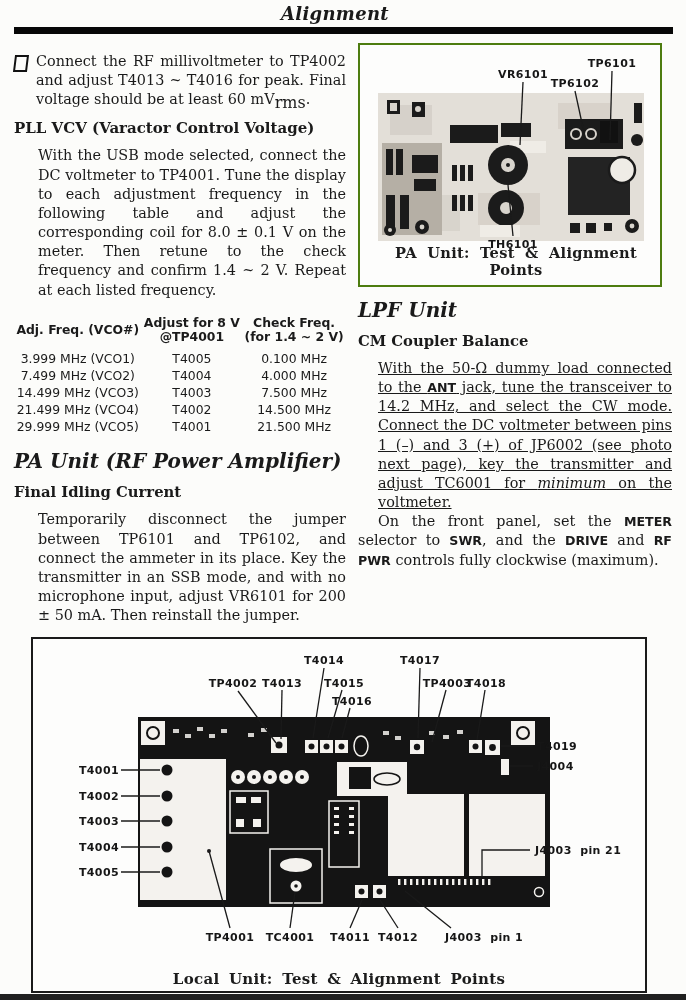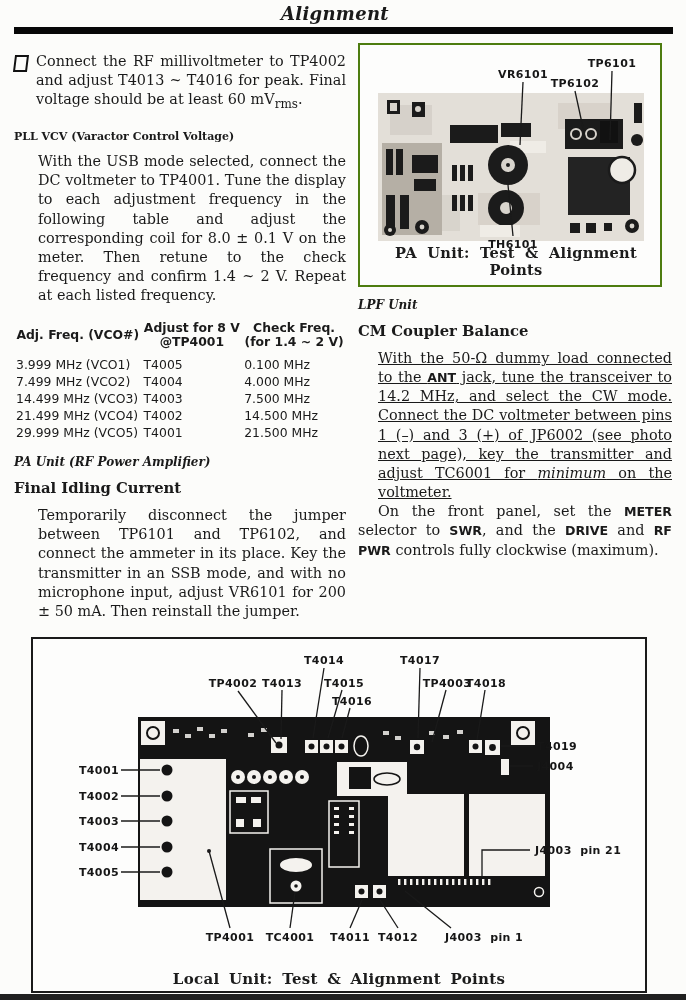--- a/index.html
+++ b/index.html
@@ -15,42 +15,42 @@
   .top-rule { position:absolute; left:14px; right:13px; top:27px; height:7px; background:#070707; }
 
   
   .col-left  { position:absolute; left:14px;  top:52px; width:332px; }
   .col-right { position:absolute; left:358px; top:43px; width:314px; }
 
   .body-text { font-size:14.4px; line-height:1.33; text-align:justify; margin:0; }
   .ind  { margin-left:24px; }
   .ind2 { margin-left:20px;text-decoration:underline; }
   .first-indent { text-indent:20px; }
-  sub.rms { font-size:12px; }
+  sub.rms { font-size:16px; }
 
   .check-row { display:flex; gap:8px; align-items:flex-start; }
   .checkbox-glyph {
     flex:0 0 auto; width:10px; height:13px; border:2px solid #111;
     margin-top:3px; transform:skewX(-7deg); background:#fcfcfa;
   }
 
   h3,h4 { margin:0; }
-  .sec-head  { font-size:11px;  font-weight:bold; margin:17px 0 9px; }
-  .unit-head { font-size:12px;  font-weight:bold; font-style:italic; margin:19px 0 10px; }
+  .sec-head  { font-size:15px;  font-weight:bold; margin:6px 0 9px; }
+  .unit-head { font-size:20px;  font-weight:bold; font-style:italic; margin:19px 0 10px; }
   .sub-head  { font-size:14.8px; font-weight:bold; margin:0 0 10px; }
 
   b.sans { font-family:"DejaVu Sans","Liberation Sans",sans-serif; font-size:12.6px; font-weight:bold; }
 
   
   table.vco {
     border-collapse:collapse; margin:16px 0 10px; width:100%;
     font-family:"DejaVu Sans","Liberation Sans",sans-serif;
   }
   .vco th { font-size:12.4px; font-weight:bold; text-align:center; vertical-align:middle; line-height:1.12; padding:0 2px 7px; }
-  .vco td { font-size:12.4px; text-align:left; padding:1px 2px; }
+  .vco td { font-size:12.4px; text-align:center; padding:1px 2px; }
 
   
   .photo-frame {
     position:relative; margin:0; width:300px; height:240px;
     border:2px solid #4d7c0f; background:#fdfdfc;
   }
   .photo-frame svg { display:block; }
   .photo-frame figcaption {
     position:absolute; left:12px; right:0; bottom:7px; text-align:center;
     font-size:14.6px; font-weight:bold; word-spacing:5px; letter-spacing:0.3px; color:#1c1c1c;

